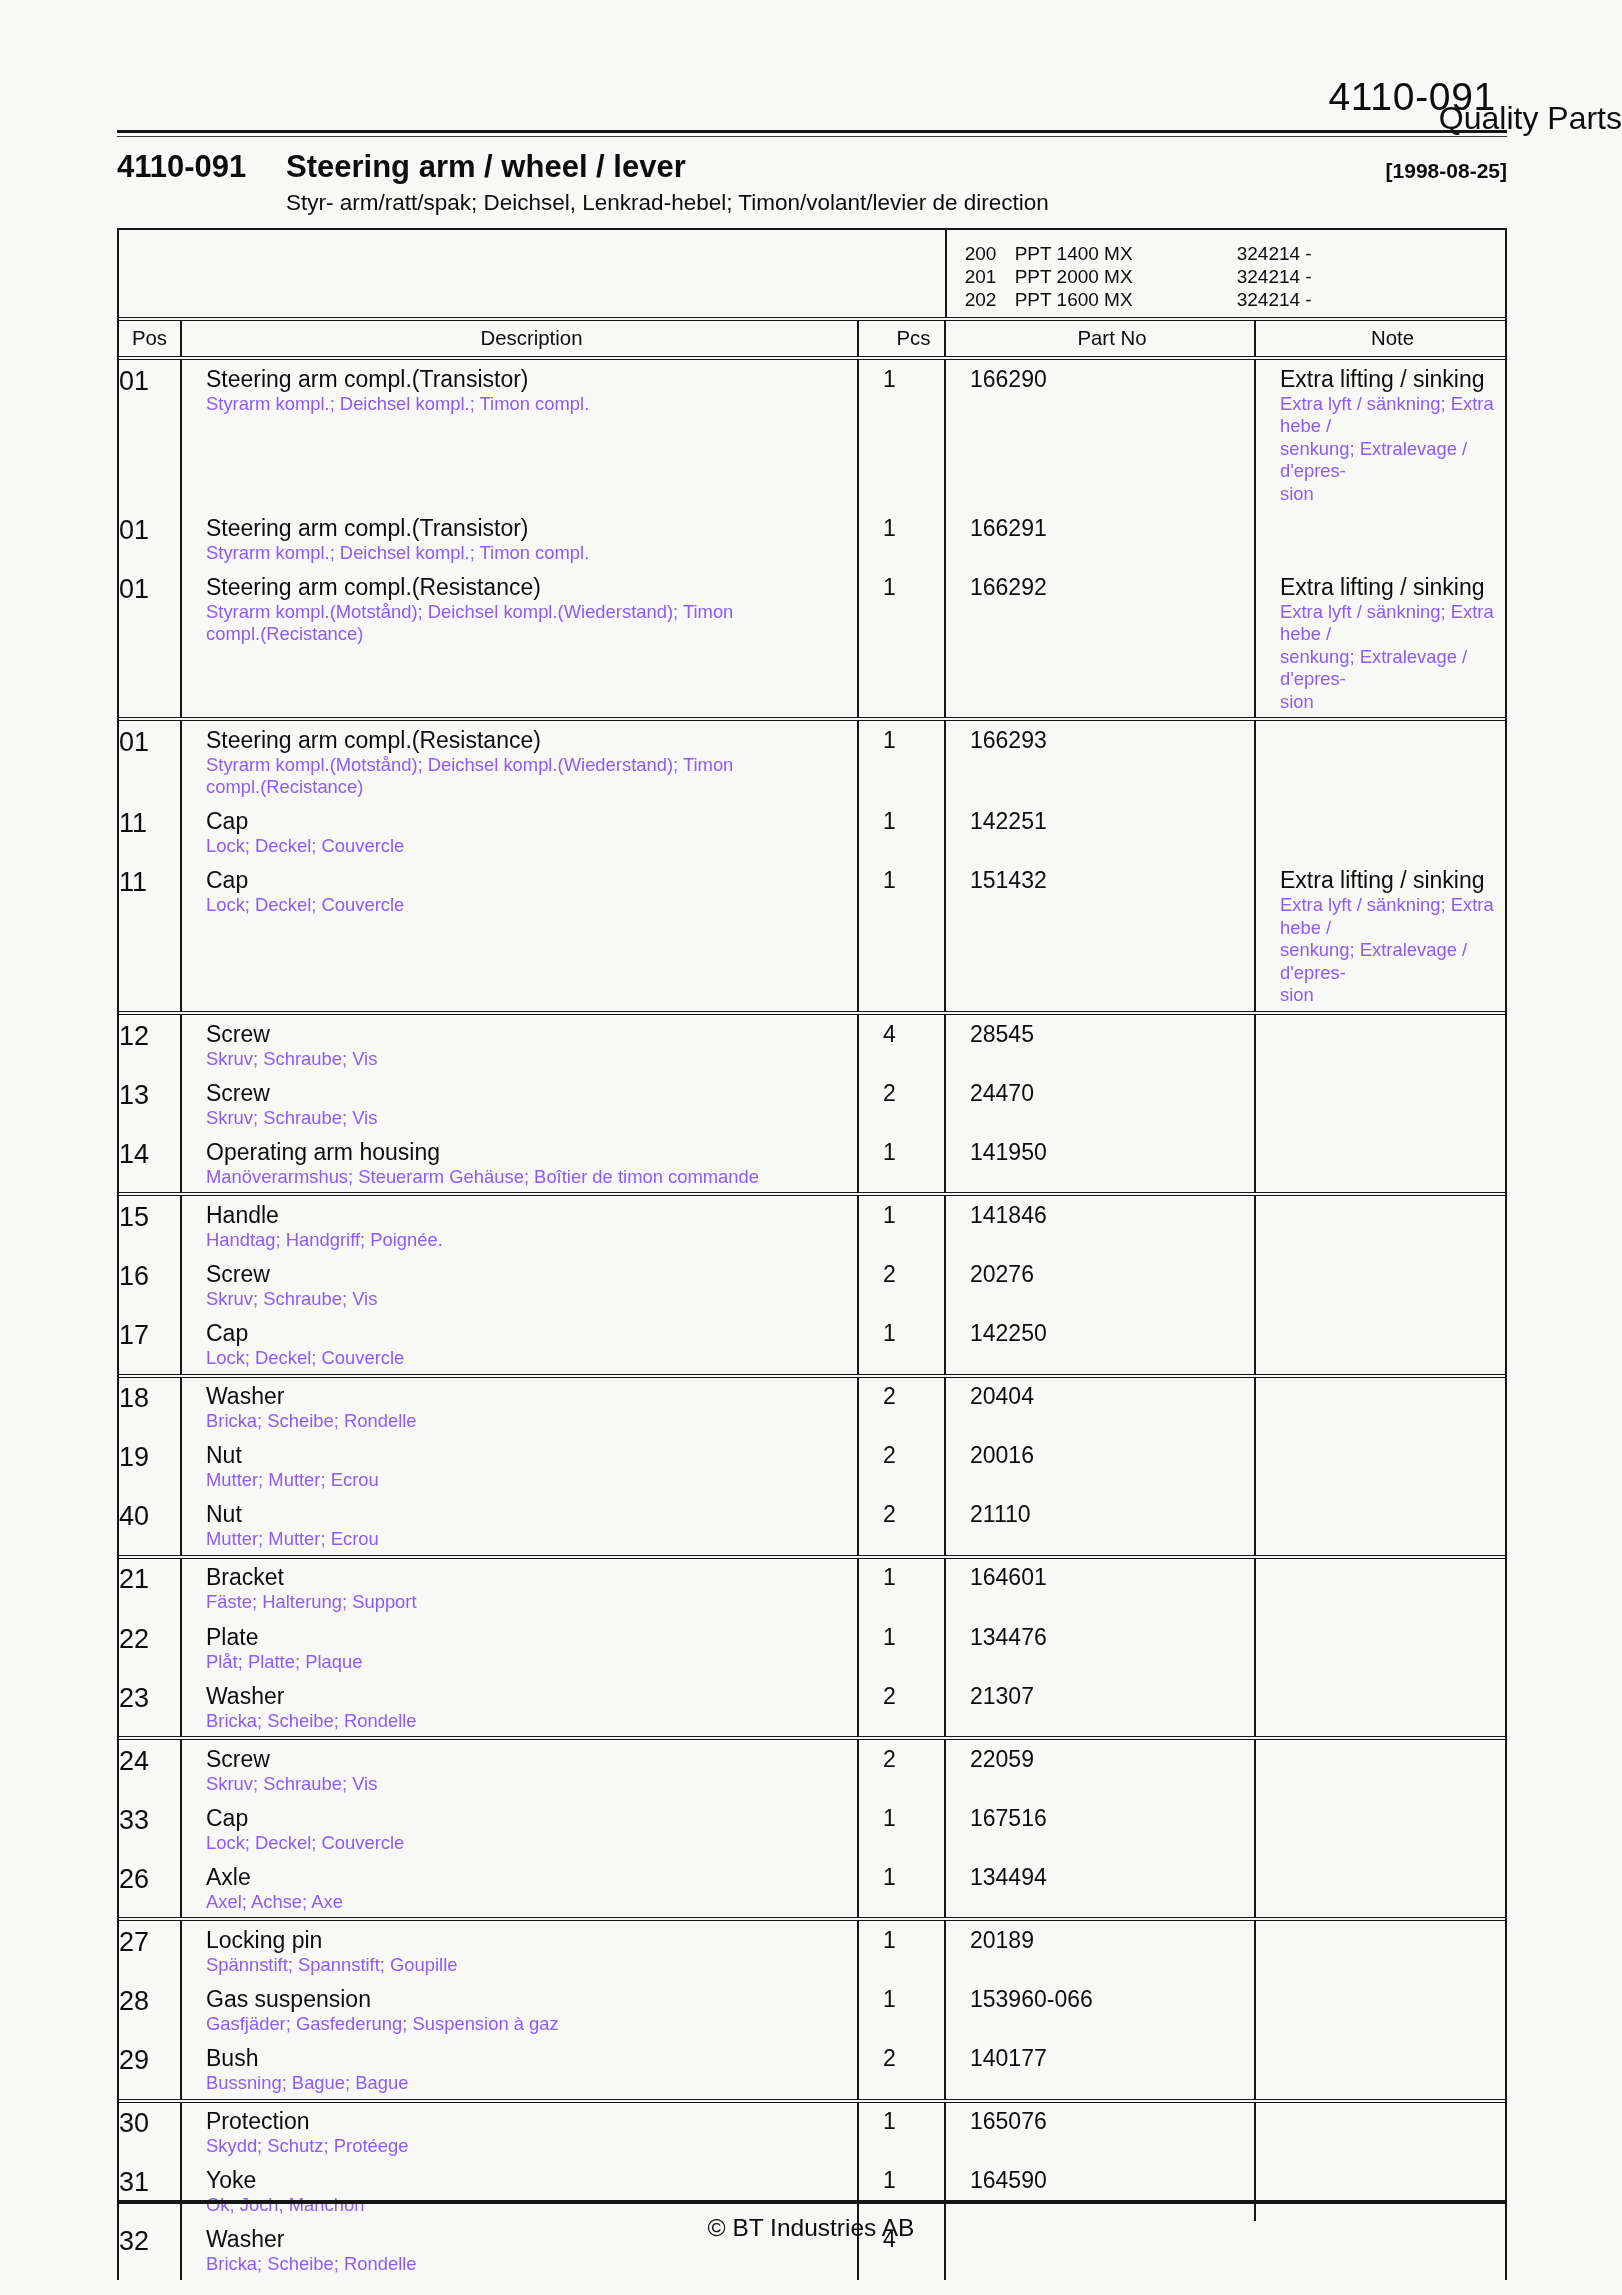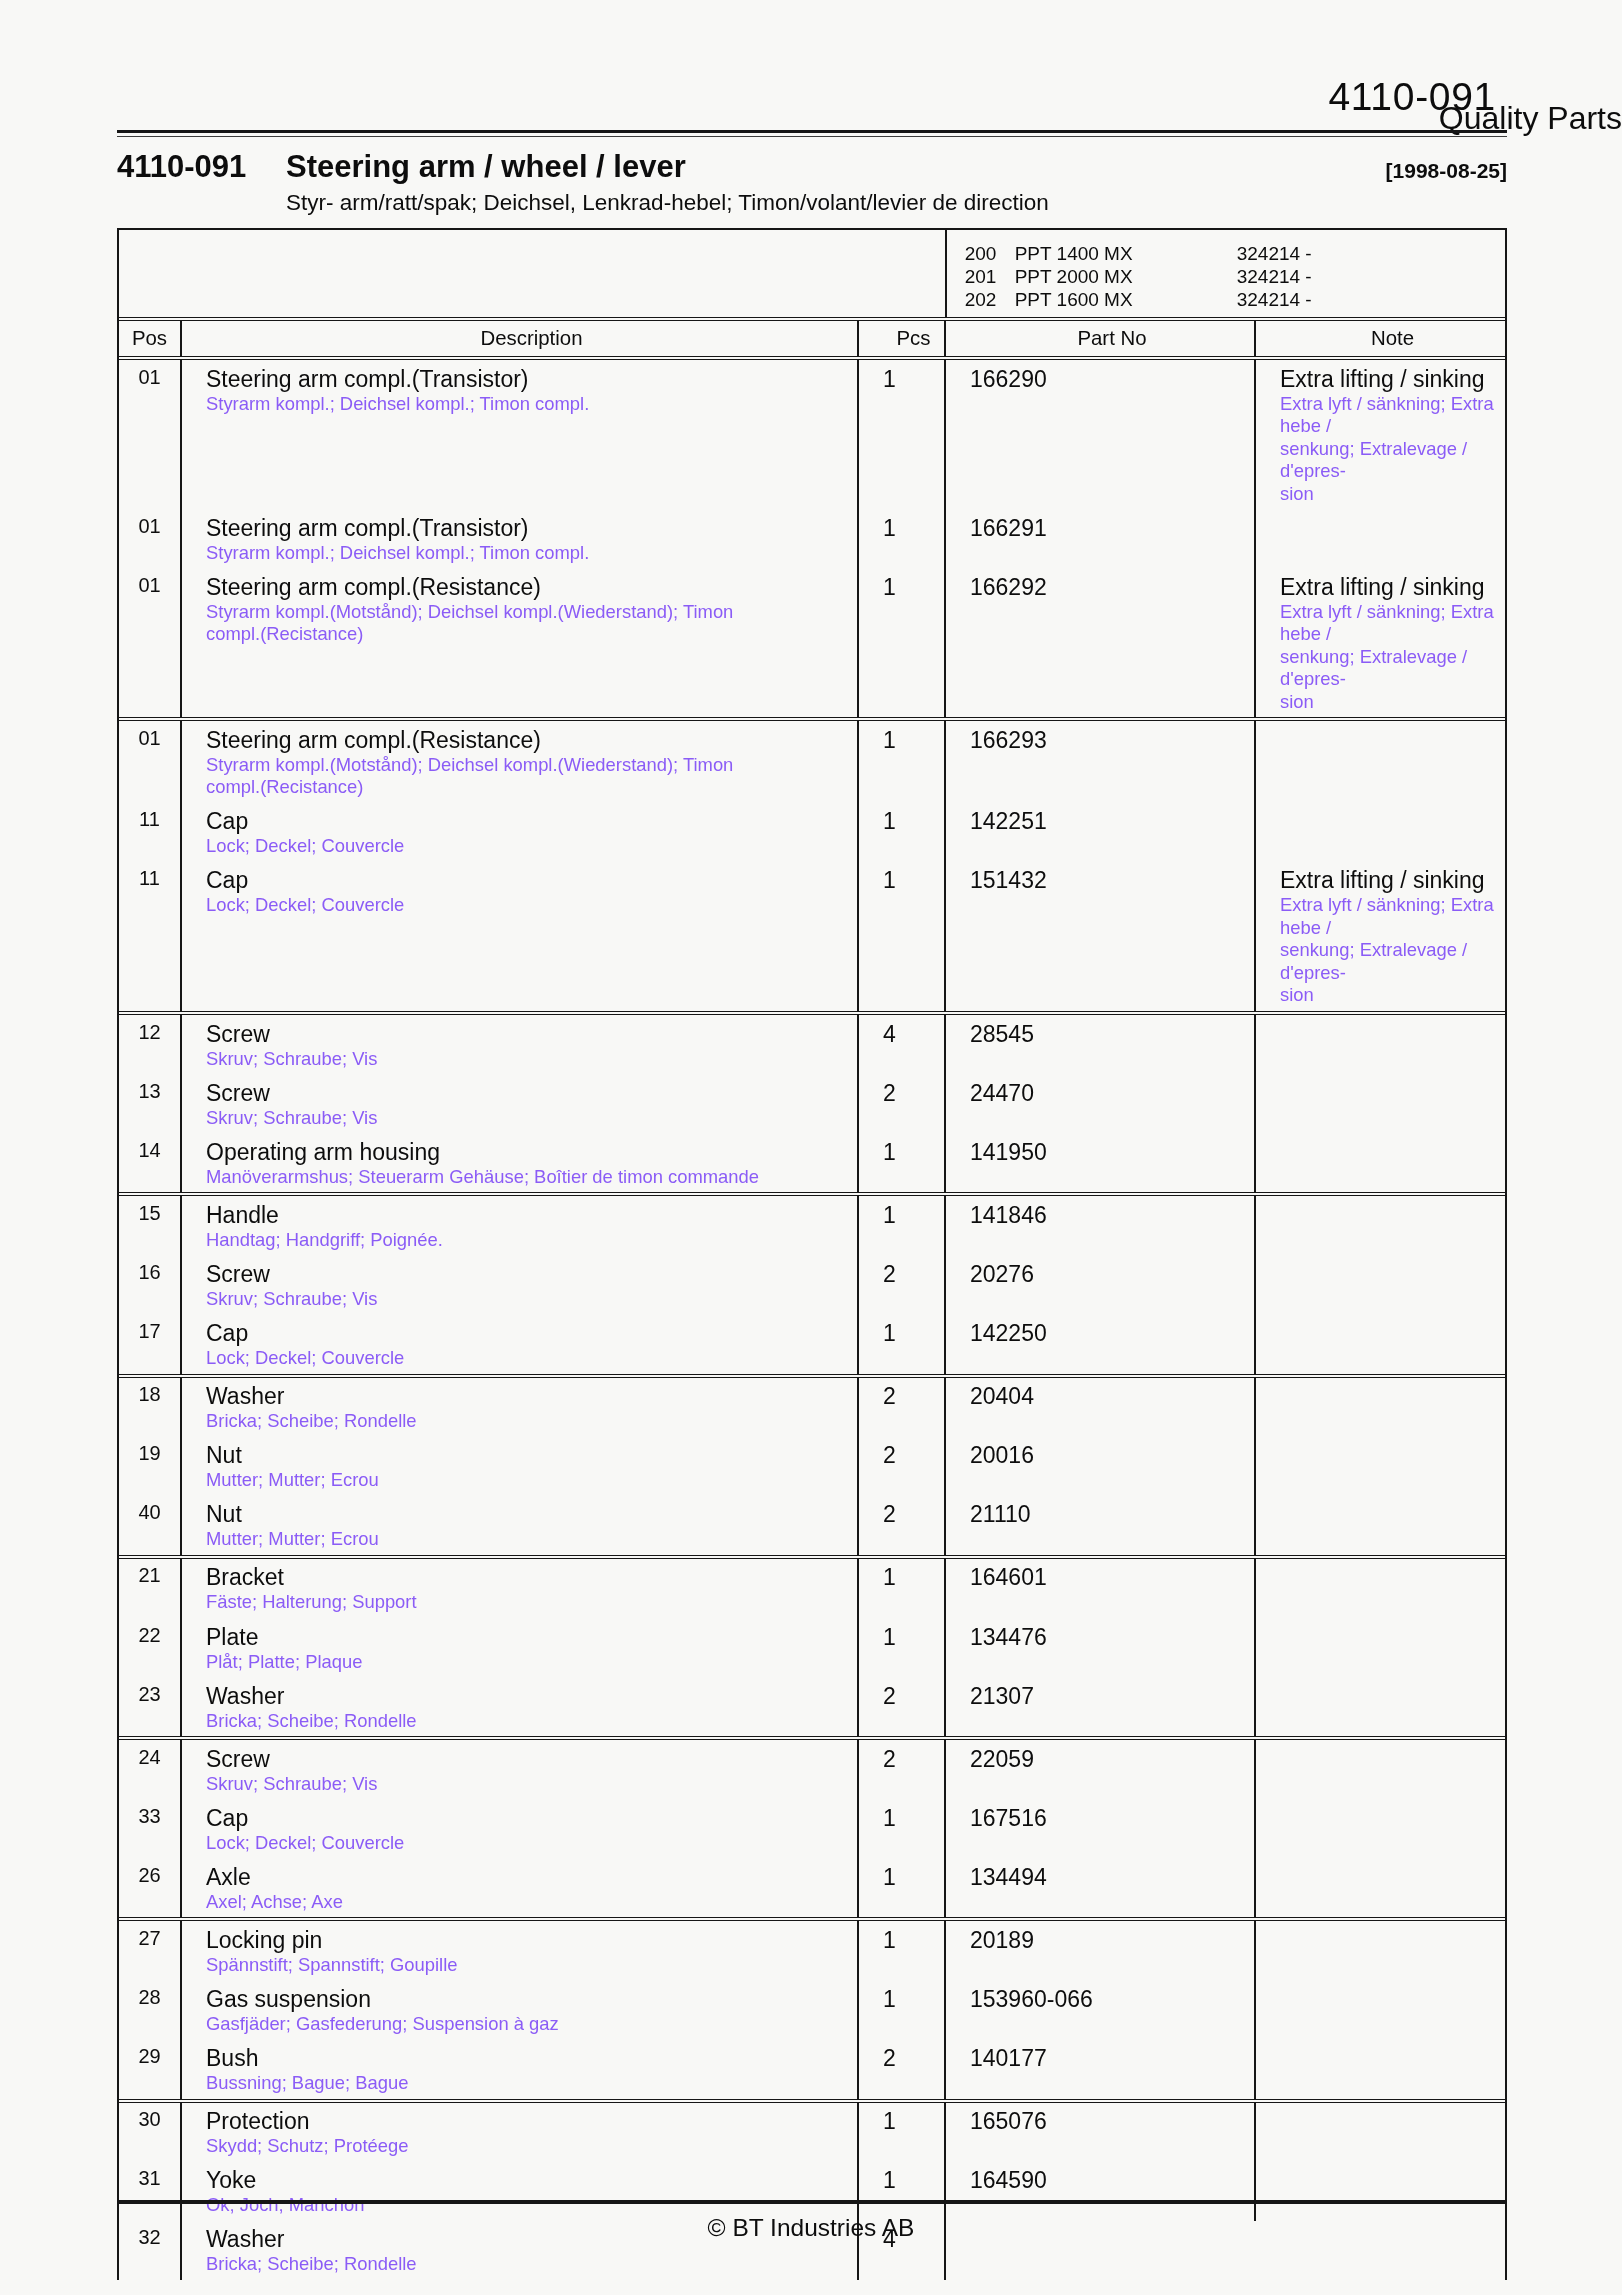--- a/index.html
+++ b/index.html
@@ -36,21 +36,21 @@
   .grid{display:grid;grid-template-columns:63px 653px 63px 286px 1fr;gap:24px;}
   .col-header{border-bottom:4.8px double #161616;height:35px;font-size:20.4px;}
   .col-header > div{display:flex;align-items:center;justify-content:center;
     border-right:2px solid #161616;height:100%;box-sizing:border-box;}
   .col-header > div:last-child{border-right:none;}
 
   .group + .group{border-top:4.8px double #161616;}
   .row .cell{border-right:2px solid #161616;box-sizing:border-box;
     padding:5.5px 0 4.1px;min-height:59px;}
   .row .cell:last-child{border-right:none;}
-  .c-pos{padding-left:10.2px;font-size:20px;text-align:center;}
+  .c-pos{padding-left:10.2px;font-size:27px;}
   .c-desc{padding-left:13.6px;padding-right:23px;}
   .c-pcs{padding-left:15px;font-size:23px;}
   .c-part{padding-left:15px;font-size:23px;}
   .c-note{padding-left:16.4px;padding-right:12.3px;}
   .main{font-size:23px;line-height:27px;}
   .sub{font-size:18.4px;line-height:22.5px;white-space:pre-line;color:#8b5cf6;}
 
   
   .footer-rule{position:absolute;top:2200px;left:117px;width:1390px;border-top:4.1px solid #161616;}
   .footer-text{position:absolute;top:2214px;left:0;width:100%;text-align:center;font-size:24.5px;}

